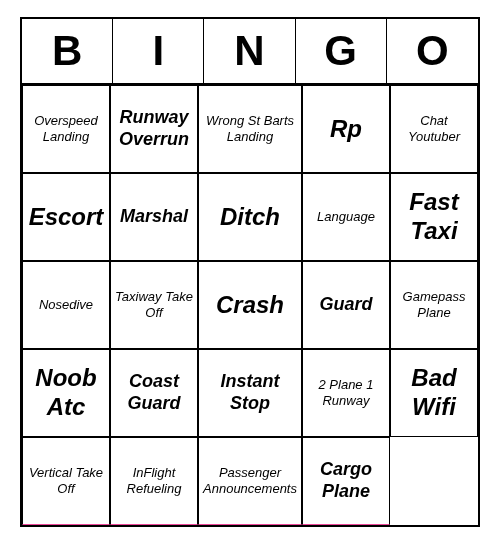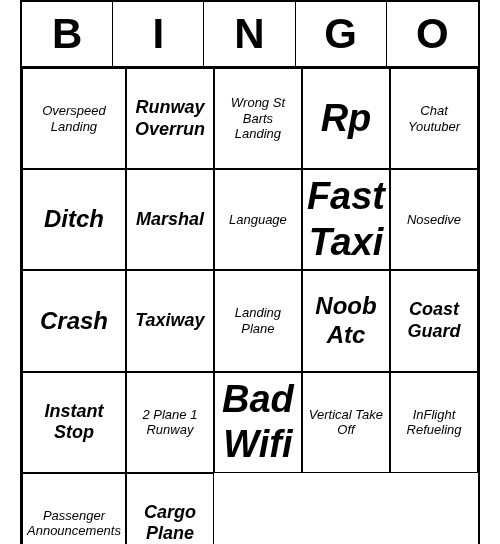--- a/index.html
+++ b/index.html
@@ -53,21 +53,21 @@
     }
     .cell-text.large {
       font-size: 24px;
       font-weight: bold;
     }
     .cell-text.medium {
       font-size: 18px;
       font-weight: bold;
     }
     .cell-text.xlarge {
-      font-size: 38px;
+      font-size: 24px;
       font-weight: bold;
     }
   </style>
 </head>
 <body>
 
 <div class="bingo-card">
   <div class="bingo-header">
   <div class="bingo-letter">B</div>
       <div class="bingo-letter">I</div>
@@ -85,42 +85,48 @@
       <div class="bingo-cell">
         <span class="cell-text">Wrong St Barts Landing</span>
       </div>
       <div class="bingo-cell">
         <span class="cell-text xlarge">Rp</span>
       </div>
       <div class="bingo-cell">
         <span class="cell-text">Chat Youtuber</span>
       </div>
       <div class="bingo-cell">
-        <span class="cell-text large">Ditch</span>
+        <span class="cell-text large">Escort</span>
       </div>
       <div class="bingo-cell">
         <span class="cell-text medium">Marshal</span>
+      </div>
+      <div class="bingo-cell">
+        <span class="cell-text large">Ditch</span>
       </div>
       <div class="bingo-cell">
         <span class="cell-text">Language</span>
       </div>
       <div class="bingo-cell">
         <span class="cell-text xlarge">Fast Taxi</span>
       </div>
       <div class="bingo-cell">
         <span class="cell-text">Nosedive</span>
       </div>
       <div class="bingo-cell">
+        <span class="cell-text">Taxiway Take Off</span>
+      </div>
+      <div class="bingo-cell">
         <span class="cell-text large">Crash</span>
       </div>
       <div class="bingo-cell">
-        <span class="cell-text medium">Taxiway</span>
+        <span class="cell-text medium">Guard</span>
       </div>
       <div class="bingo-cell">
-        <span class="cell-text">Landing Plane</span>
+        <span class="cell-text">Gamepass Plane</span>
       </div>
       <div class="bingo-cell">
         <span class="cell-text large">Noob Atc</span>
       </div>
       <div class="bingo-cell">
         <span class="cell-text medium">Coast Guard</span>
       </div>
       <div class="bingo-cell">
         <span class="cell-text medium">Instant Stop</span>
       </div>

